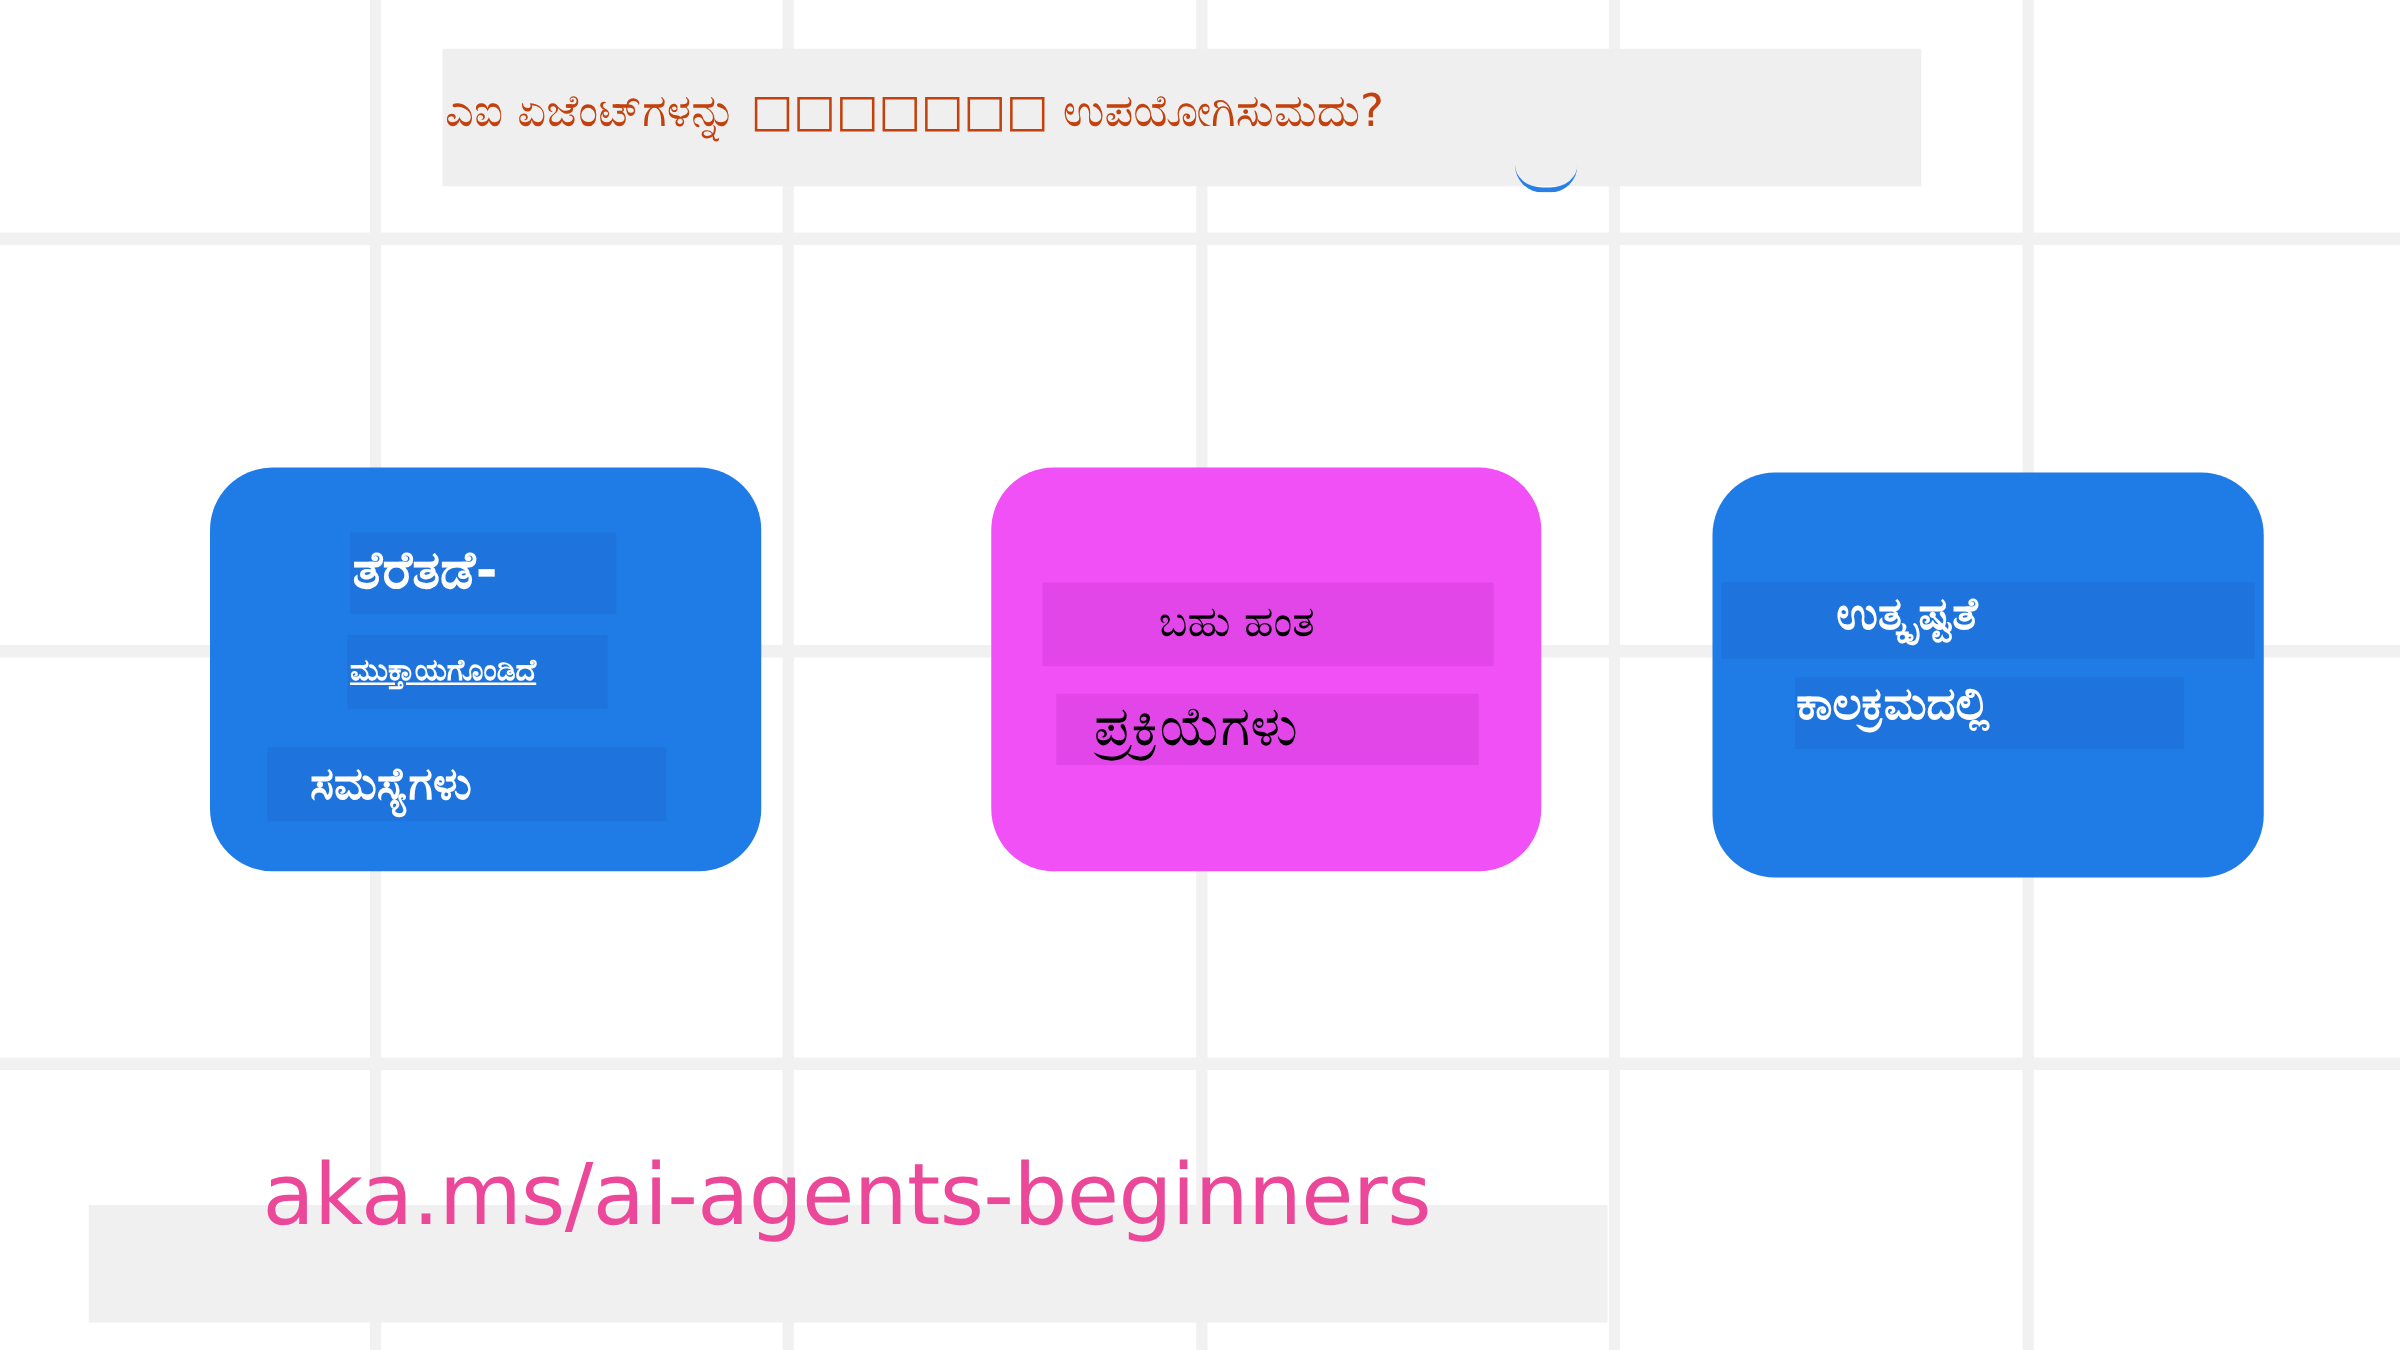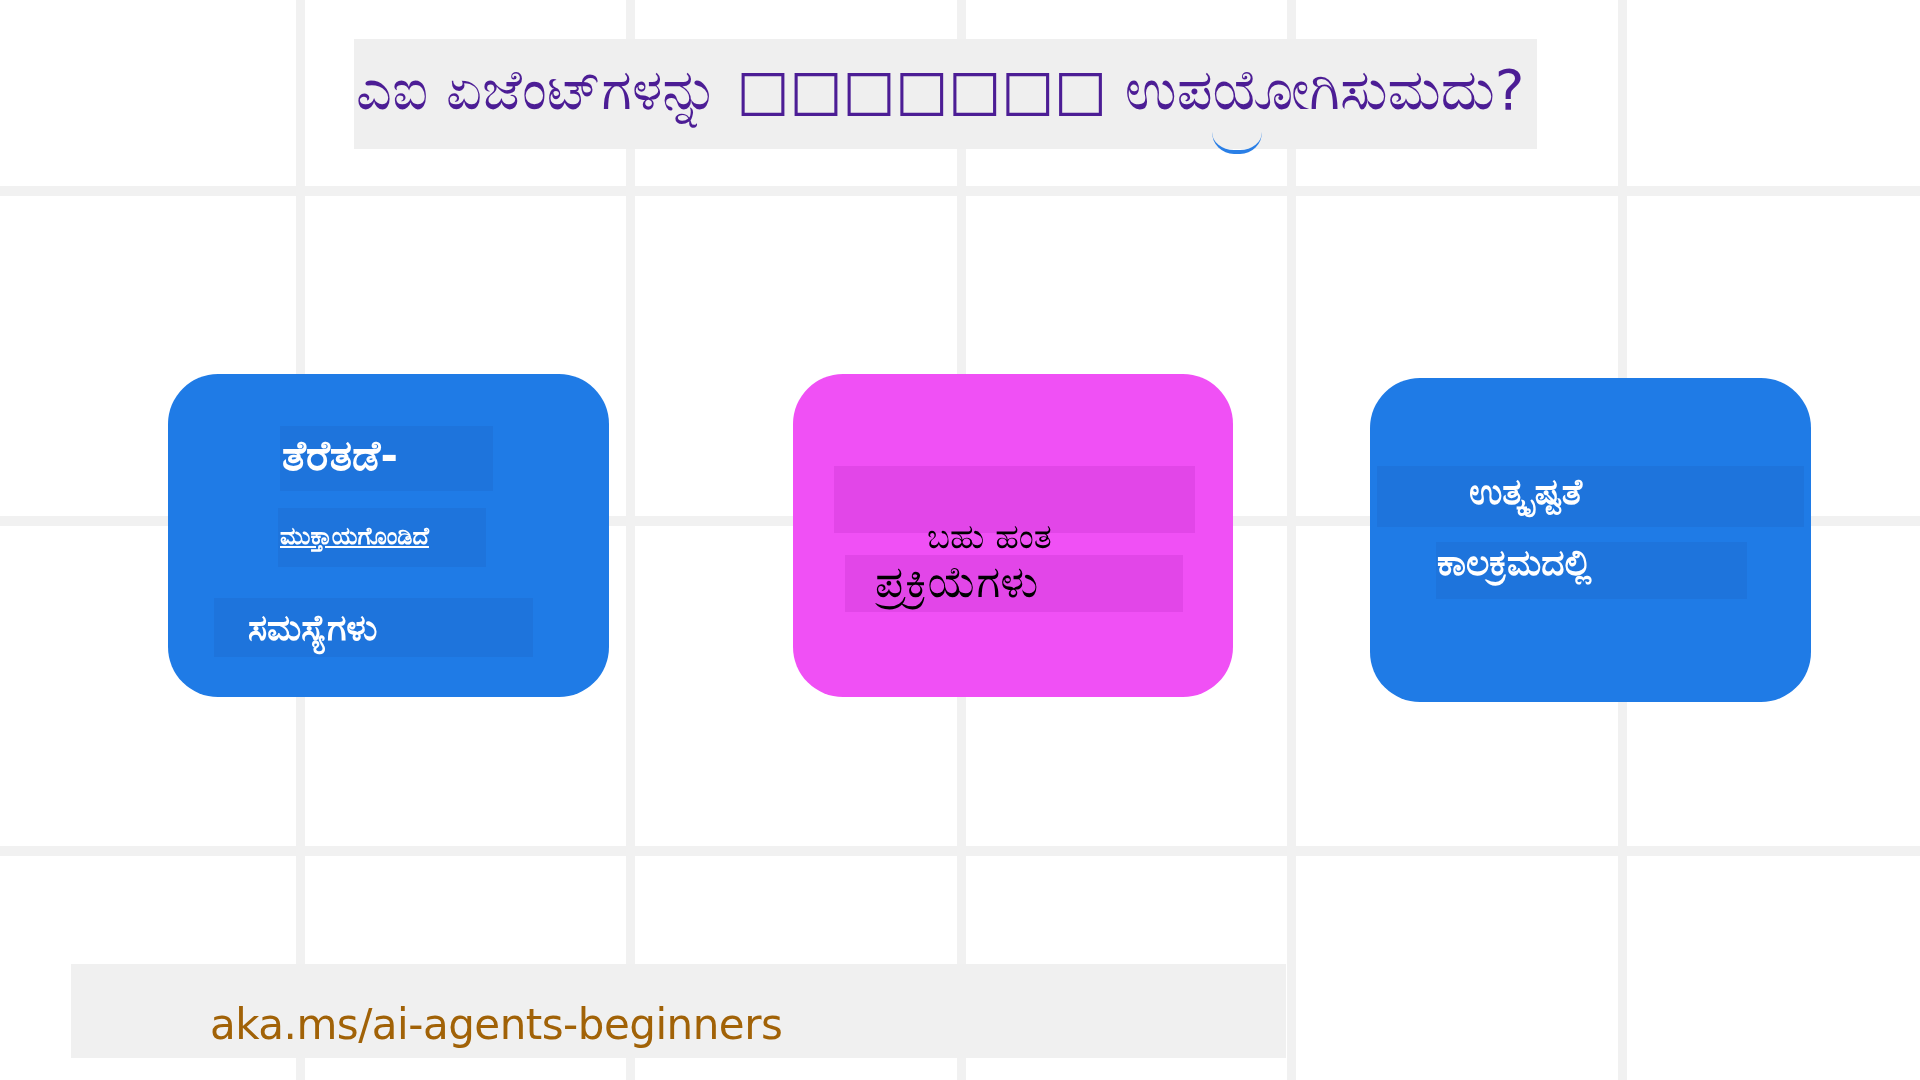--- a/index.html
+++ b/index.html
@@ -10,21 +10,21 @@
     }
     .grid-v { position: absolute; top: 0; width: 9px; height: 1080px; background: #f1f1f1; }
     .grid-h { position: absolute; left: 0; height: 10px; width: 1920px; background: #f1f1f1; }
 
     .title-box {
       position: absolute; left: 354px; top: 39px; width: 1183px; height: 110px;
       background: #efefef;
     }
     .title-text {
       position: absolute; left: 356px; top: 58px;
-      font-size: 56px; line-height: 64px; color: #4c1d95; white-space: nowrap;
+      font-size: 36px; line-height: 64px; color: #c2410c; white-space: nowrap;
     }
     .title-dot {
       position: absolute; left: 1212px; top: 132px; width: 50px; height: 22px;
       border-bottom-left-radius: 25px; border-bottom-right-radius: 25px;
       border-bottom: 4px solid #2a7fe6; box-sizing: border-box;
     }
 
     .card { position: absolute; border-radius: 50px; }
     .card-blue { background: #1f7be6; }
     .card-pink { background: #f050f5; }
@@ -37,22 +37,22 @@
       position: absolute; white-space: nowrap; font-weight: bold;
     }
     .t-white { color: #ffffff; }
     .t-black { color: #000000; }
 
     .url-box {
       position: absolute; left: 71px; top: 964px; width: 1215px; height: 94px;
       background: #f0f0f0;
     }
     .url-text {
-      position: absolute; left: 210px; top: 980px;
-      font-size: 42px; line-height: 90px; color: #a16207; white-space: nowrap;
+      position: absolute; left: 210px; top: 912px;
+      font-size: 68px; line-height: 90px; color: #ec4899; white-space: nowrap;
       letter-spacing: -0.5px;
     }
   </style>
 </head>
 <body>
 
 <div class="grid-v" style="left:296px"></div>
 <div class="grid-v" style="left:626px"></div>
 <div class="grid-v" style="left:957px"></div>
 <div class="grid-v" style="left:1287px"></div>
@@ -70,21 +70,21 @@
 <div class="hl hl-blue" style="left:280px; top:426px; width:213px; height:65px;"></div>
 <div class="hl hl-blue" style="left:278px; top:508px; width:208px; height:59px;"></div>
 <div class="hl hl-blue" style="left:214px; top:598px; width:319px; height:59px;"></div>
 <div class="card-text t-white" style="left:282px; top:430px; font-size:42px; line-height:52px;">ತೆರೆತಡೆ-</div>
 <div class="card-text t-white" style="left:280px; top:516px; font-size:24px; line-height:40px;text-decoration:underline;">ಮುಕ್ತಾಯಗೊಂಡಿದೆ</div>
 <div class="card-text t-white" style="left:248px; top:602px; font-size:36px; line-height:52px;">ಸಮಸ್ಯೆಗಳು</div>
 
 <div class="card card-pink" style="left:793px; top:374px; width:440px; height:323px;"></div>
 <div class="hl hl-pink" style="left:834px; top:466px; width:361px; height:67px;"></div>
 <div class="hl hl-pink" style="left:845px; top:555px; width:338px; height:57px;"></div>
-<div class="card-text t-black" style="left:927px; top:472px; font-size:34px; line-height:52px; font-weight:normal;margin-top:38px;">ಬಹು ಹಂತ</div>
+<div class="card-text t-black" style="left:927px; top:472px; font-size:34px; line-height:52px; font-weight:normal;">ಬಹು ಹಂತ</div>
 <div class="card-text t-black" style="left:875px; top:556px; font-size:44px; line-height:52px; font-weight:normal;">ಪ್ರಕ್ರಿಯೆಗಳು</div>
 
 <div class="card card-blue" style="left:1370px; top:378px; width:441px; height:324px;"></div>
 <div class="hl hl-blue" style="left:1377px; top:466px; width:427px; height:61px;"></div>
 <div class="hl hl-blue" style="left:1436px; top:542px; width:311px; height:57px;"></div>
 <div class="card-text t-white" style="left:1469px; top:466px; font-size:36px; line-height:52px;">ಉತ್ಕೃಷ್ಟತೆ</div>
 <div class="card-text t-white" style="left:1437px; top:540px; font-size:36px; line-height:52px;font-family:Liberation Mono, monospace;">ಕಾಲಕ್ರಮದಲ್ಲಿ</div>
 
 <div class="url-box"></div>
 <div class="url-text">aka.ms/ai-agents-beginners</div>

